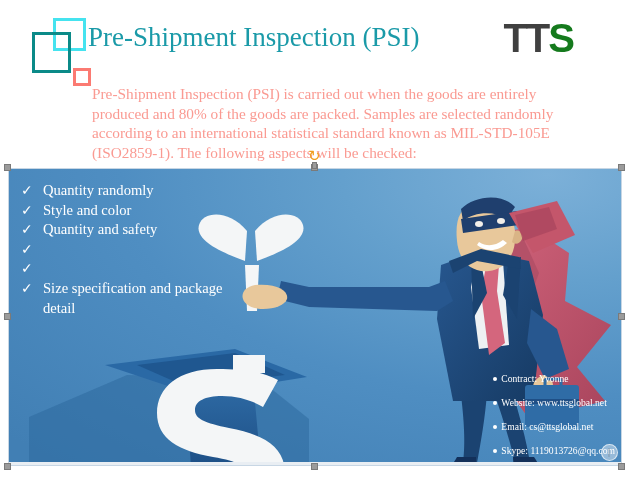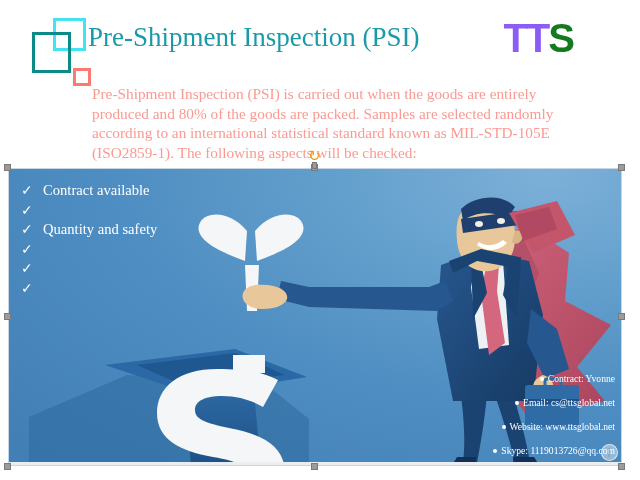--- a/index.html
+++ b/index.html
@@ -44,21 +44,21 @@
   
   #logo {
     position: absolute;
     right: 14px; top: 18px;
     font-family: "Liberation Sans", sans-serif;
     font-weight: bold;
     font-size: 40px;
     letter-spacing: -2px;
     line-height: 40px;
   }
-  #logo .tt { color: #8b5cf6; }
+  #logo .tt { color: #404040; }
   #logo .s  { color: #157a1d; }
 
   
   #intro {
     position: absolute;
     left: 92px; top: 84px;
     width: 482px;
     font-size: 15.3px;
     line-height: 19.5px;
     color: #fa9a92;
@@ -99,21 +99,20 @@
     text-align: left;
     font-size: 14px;
     line-height: 19.6px;
   }
   .bullet-text { flex: 1 1 auto; }
 
   
   #contacts {
     position: absolute;
     right: 6px; bottom: 6px;
-    text-align: right;
     color: #ffffff;
     font-size: 9.6px;
     line-height: 11px;
     font-family: "Liberation Serif", serif;
   }
   .contact-row { margin-bottom: 13px; white-space: nowrap; }
   .contact-row:last-child { margin-bottom: 3px; }
   .contact-dot {
     display: inline-block;
     width: 4px; height: 4px;
@@ -283,49 +282,51 @@
 
       <path d="M440,92 L472,80 L510,88 L512,100 L468,92 L444,104 Z" fill="#1b4371"></path>
 
       <path d="M500,44 L548,32 L566,66 L524,84 L508,58 Z" fill="#c4566b"></path>
       <path d="M506,46 L540,38 L548,60 L514,72 Z" fill="#a8445c" opacity="0.7"></path>
     </svg>
 
     <div id="bullets">
       <div class="bullet-row">
         <span class="bullet-check">✓</span>
-        <span class="bullet-text">Contract available</span>
-      </div>
-      <div class="bullet-row">
-        <span class="bullet-check">✓</span>
+        <span class="bullet-text">Quantity randomly</span>
+      </div>
+      <div class="bullet-row">
+        <span class="bullet-check">✓</span>
+        <span class="bullet-text">Style and color</span>
       </div>
       <div class="bullet-row">
         <span class="bullet-check">✓</span>
         <span class="bullet-text">Quantity and safety</span>
       </div>
       <div class="bullet-row">
         <span class="bullet-check">✓</span>
       </div>
       <div class="bullet-row">
         <span class="bullet-check">✓</span>
       </div>
       <div class="bullet-row">
         <span class="bullet-check">✓</span>
+        <span class="bullet-text">Size specification and package detail</span>
       </div>
     </div>
 
     <div id="contacts">
       <div class="contact-row">
         <span class="contact-dot"></span><span>Contract: Yvonne</span>
       </div>
       <div class="contact-row">
+        <span class="contact-dot"></span><span>Website: www.ttsglobal.net</span>
+      </div>
+      <div class="contact-row">
         <span class="contact-dot"></span><span>Email: cs@ttsglobal.net</span>
-      </div>
-      <div class="contact-row">
-        <span class="contact-dot"></span><span>Website: www.ttsglobal.net</span>
       </div>
       <div class="contact-row">
         <span class="contact-dot"></span><span>Skype: 1119013726@qq.com</span>
       </div>
     </div>
 
     <div id="watermark"></div>
     <div id="pic-baseline"></div>
   </div>
 

